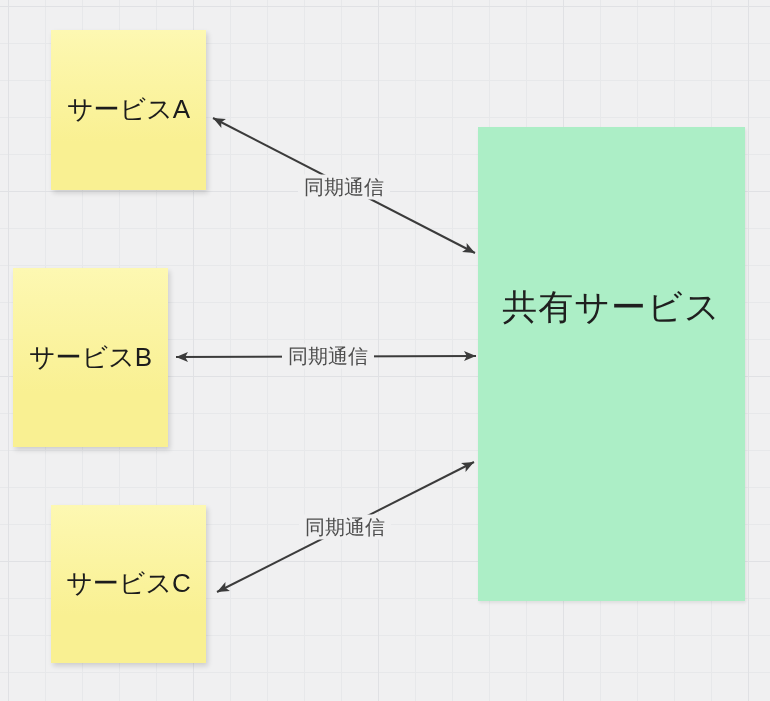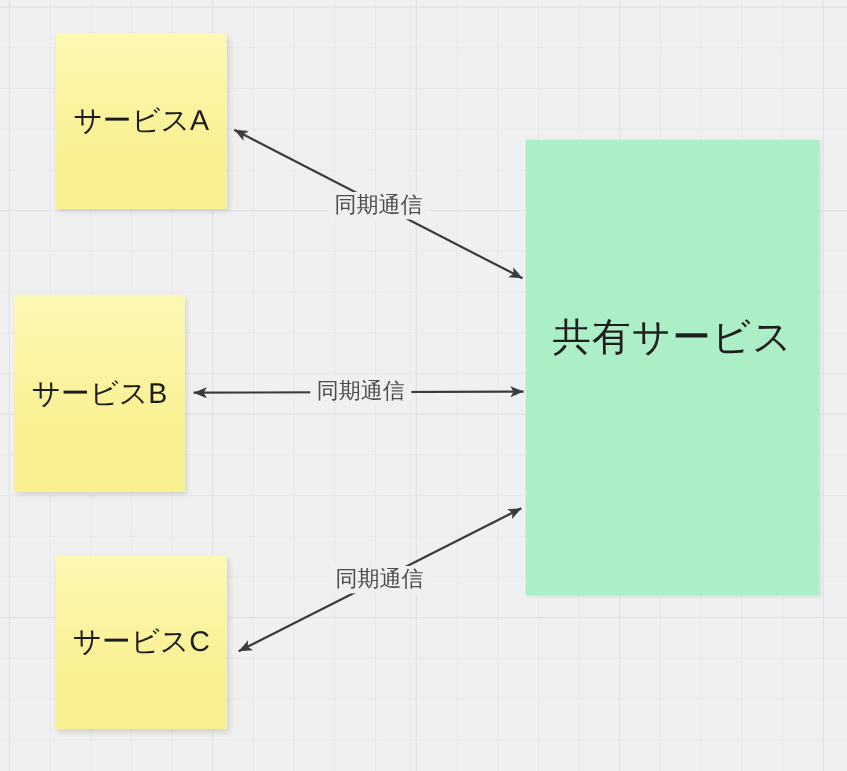--- a/index.html
+++ b/index.html
@@ -85,21 +85,21 @@
   </div>
 
   <div class="node sticky" style="left: 13px; top: 268px; width: 155px; height: 179px; background: linear-gradient(rgb(253, 248, 178) 0%, rgb(249, 240, 146) 70%);">
     <span class="node-label" style="font-size: 26px; color: rgb(28, 28, 28);">サービスB</span>
   </div>
 
   <div class="node sticky" style="left: 51px; top: 505px; width: 155px; height: 158px; background: linear-gradient(rgb(253, 248, 178) 0%, rgb(249, 240, 146) 70%);">
     <span class="node-label" style="font-size: 26px; color: rgb(28, 28, 28);">サービスC</span>
   </div>
 
-  <div class="node rect" style="left: 478px; top: 127px; width: 267px; height: 414px; background: rgb(172, 238, 198);">
+  <div class="node rect" style="left: 478px; top: 127px; width: 267px; height: 474px; background: rgb(172, 238, 198);">
     <span class="node-label abs" style="font-size: 35px; color: rgb(31, 31, 31); top: 180px;">共有サービス</span>
   </div>
 
   <div class="edge-label" style="left: 344px; top: 187px; color: rgb(77, 77, 77); font-size: 20px; background: rgb(240, 240, 241);">同期通信</div>
   <div class="edge-label" style="left: 328px; top: 356px; color: rgb(77, 77, 77); font-size: 20px; background: rgb(240, 240, 241);">同期通信</div>
   <div class="edge-label" style="left: 345px; top: 527px; color: rgb(77, 77, 77); font-size: 20px; background: rgb(240, 240, 241);">同期通信</div>
 
 </div>
 
 </body></html>

